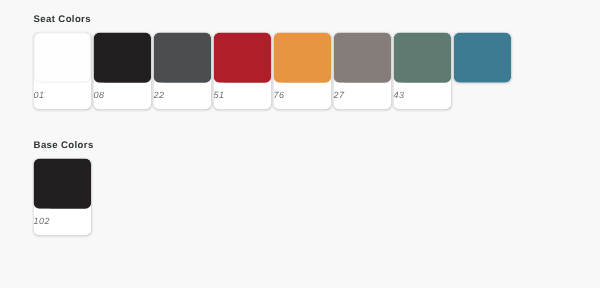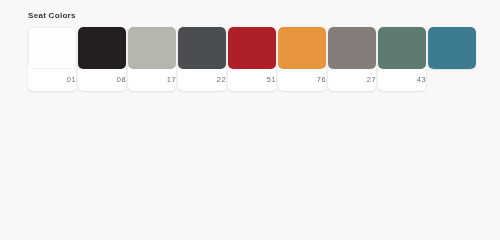--- a/index.html
+++ b/index.html
@@ -53,21 +53,22 @@
     width: 48px;
     flex: 0 0 48px;
     background: #ffffff;
     border-radius: 5px;
     box-shadow: 0 1px 2px rgba(30, 30, 35, 0.10),
                 0 0 1px rgba(30, 30, 35, 0.10);
     overflow: hidden;
     cursor: pointer;
     display: flex;
     flex-direction: column;
-    align-items: flex-end;
+    align-items: flex-start;
+    font-style: italic;
   }
 
   .swatch-chip {
     height: 42px;
     width: 100%;
     border-radius: 5px;
     box-sizing: border-box;
   }
   .swatch-chip.is-light {
     border: 1px solid #f1f1f1;
@@ -94,24 +95,20 @@
     <div class="swatch-row">
         <div class="swatch-card">
           <div class="swatch-chip is-light" style="background: rgb(254, 254, 254);"></div>
           <div class="swatch-label">01</div>
         </div>
         <div class="swatch-card">
           <div class="swatch-chip" style="background: rgb(35, 31, 32);"></div>
           <div class="swatch-label">08</div>
         </div>
         <div class="swatch-card">
-          <div class="swatch-chip" style="background: rgb(182, 182, 175);"></div>
-          <div class="swatch-label">17</div>
-        </div>
-        <div class="swatch-card">
           <div class="swatch-chip" style="background: rgb(75, 78, 80);"></div>
           <div class="swatch-label">22</div>
         </div>
         <div class="swatch-card">
           <div class="swatch-chip" style="background: rgb(174, 31, 42);"></div>
           <div class="swatch-label">51</div>
         </div>
         <div class="swatch-card">
           <div class="swatch-chip" style="background: rgb(231, 149, 63);"></div>
           <div class="swatch-label">76</div>
@@ -123,14 +120,23 @@
         <div class="swatch-card">
           <div class="swatch-chip" style="background: rgb(95, 122, 112);"></div>
           <div class="swatch-label">43</div>
         </div>
         <div class="swatch-card">
           <div class="swatch-chip" style="background: rgb(61, 123, 147);"></div>
         </div>
       </div>
   </section>
 
+  <section class="group group-base">
+    <div class="group-title">Base Colors</div>
+    <div class="swatch-row">
+        <div class="swatch-card">
+          <div class="swatch-chip" style="background: rgb(35, 31, 32);"></div>
+          <div class="swatch-label">102</div>
+        </div>
+      </div>
+  </section>
 
 </div>
 
 </body></html>

